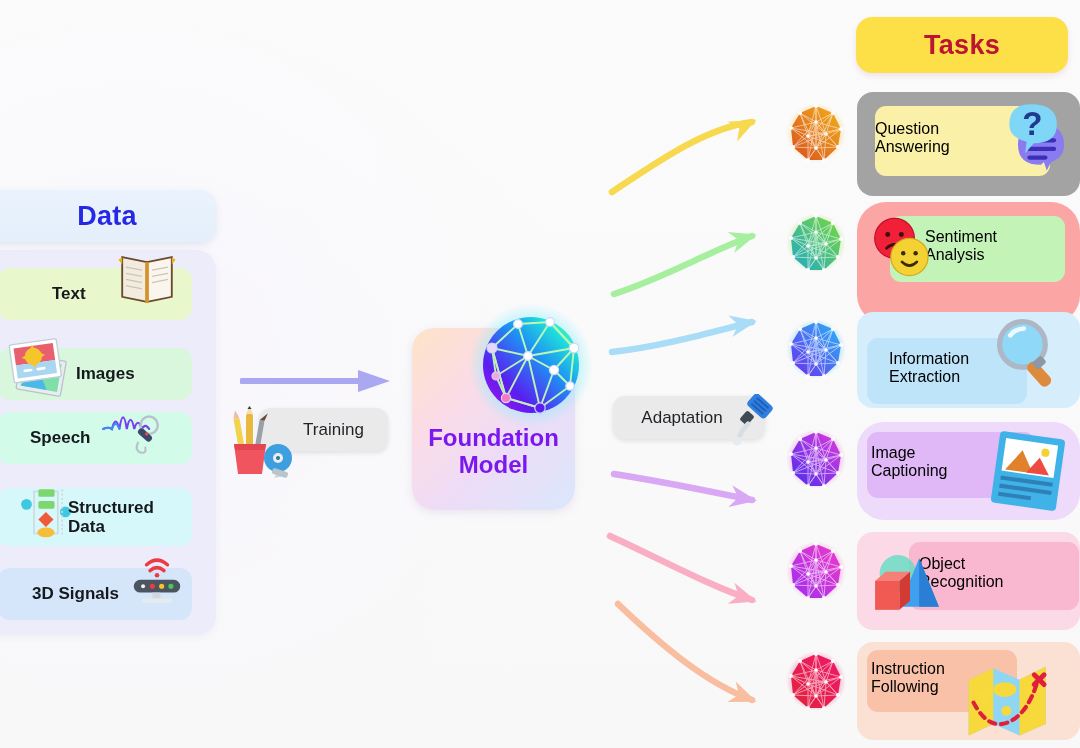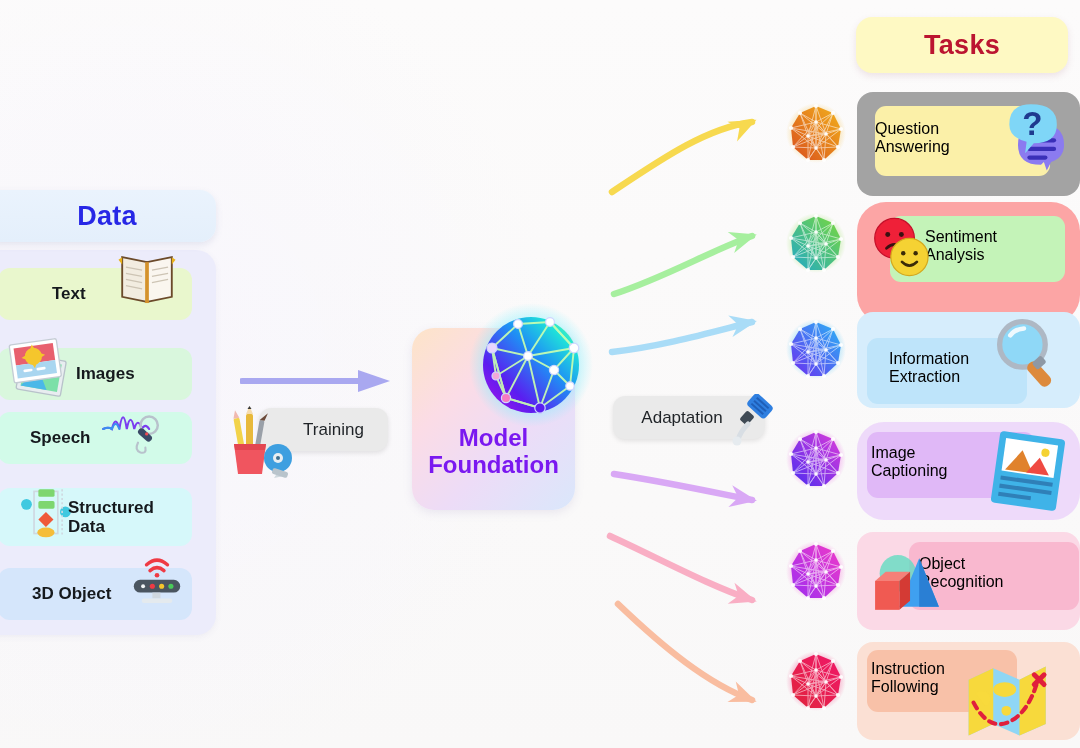--- a/index.html
+++ b/index.html
@@ -116,21 +116,21 @@
   #adapt-emoji { position: absolute; left: 724px; top: 394px; z-index: 4; }
 
   
   #arrows { position: absolute; left: 0; top: 0; width: 1080px; height: 748px; }
 
   
   #tasks-pill {
     position: absolute; left: 856px; top: 17px;
     width: 212px; height: 56px;
     border-radius: 16px;
-    background: #fef9c3;
+    background: #fde047;
     box-shadow: 0 3px 7px rgba(160,100,120,0.16);
     display: flex; align-items: center; justify-content: center;
   }
   #tasks-pill .ttl {
     font-size: 27px; font-weight: 700; color: #bb1531;
     letter-spacing: .3px;
   }
 
   .task-card {
     position: absolute;
@@ -241,21 +241,21 @@
         </g>
         <circle cx="50" cy="40" r="4" fill="#ef3a44"></circle>
         <rect x="10" y="48" width="80" height="22" rx="11" fill="#4a5560"></rect>
         <circle cx="26" cy="59" r="3.4" fill="#f0f4f6"></circle>
         <circle cx="42" cy="59" r="4.4" fill="#ef3a44"></circle>
         <circle cx="58" cy="59" r="4.4" fill="#f5c62c"></circle>
         <circle cx="74" cy="59" r="4.4" fill="#4ac95a"></circle>
         <rect x="42" y="70" width="14" height="10" fill="#cfd8e0"></rect>
         <rect x="24" y="80" width="52" height="8" rx="3" fill="#e4eaee"></rect>
       </svg></span>
-        <span class="lbl" style="margin-left: 18px; white-space: pre-line;">3D Object</span>
+        <span class="lbl" style="margin-left: 18px; white-space: pre-line;">3D Signals</span>
       </div>
     </div>
 
   <svg id="train-arrow" width="152" height="26" viewBox="0 0 152 26">
     <line x1="2" y1="13" x2="126" y2="13" stroke="#a9a8f0" stroke-width="6" stroke-linecap="round"></line>
     <path d="M118 2 L150 13 L118 24 Z" fill="#a9a8f0"></path>
   </svg>
 
   <div id="training-pill">
     <span class="t">Training</span>
@@ -278,22 +278,22 @@
 
     <circle cx="50" cy="52" r="14" fill="#3e9fe0"></circle>
     <circle cx="50" cy="52" r="5" fill="#e8eef2"></circle>
     <circle cx="50" cy="52" r="2" fill="#3e6f90"></circle>
     <path d="M50 66 L56 70 L46 72 Z" fill="#cfd8de"></path>
     <rect x="44" y="64" width="16" height="6" rx="2" fill="#b9c4cc" transform="rotate(18 52 67)"></rect>
   </svg>
 
   <div id="fm-card">
     <div id="fm-label">
+      <div>Foundation</div>
       <div>Model</div>
-      <div>Foundation</div>
     </div>
   </div>
 
   <svg id="fm-node" viewBox="0 0 130 130">
     <defs>
       <radialGradient id="fmGlow" cx="50%" cy="50%" r="50%">
         <stop offset="55%" stop-color="#7ef0ff" stop-opacity="0.75"></stop>
         <stop offset="100%" stop-color="#7ef0ff" stop-opacity="0"></stop>
       </radialGradient>
       <linearGradient id="fmBall" x1="0%" y1="100%" x2="100%" y2="0%">

